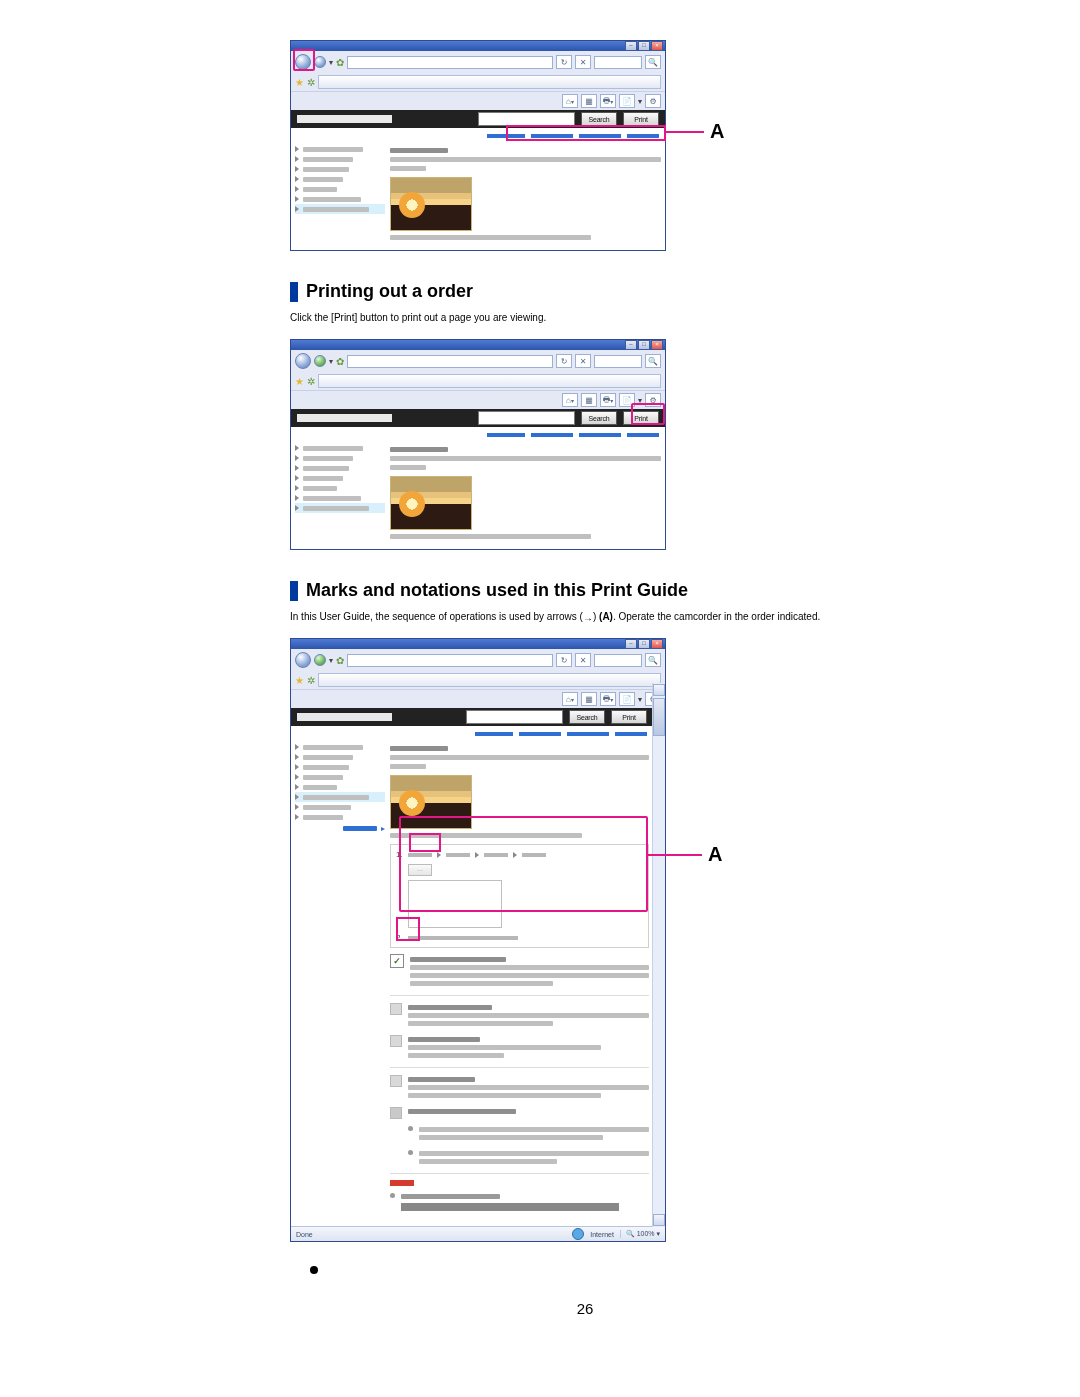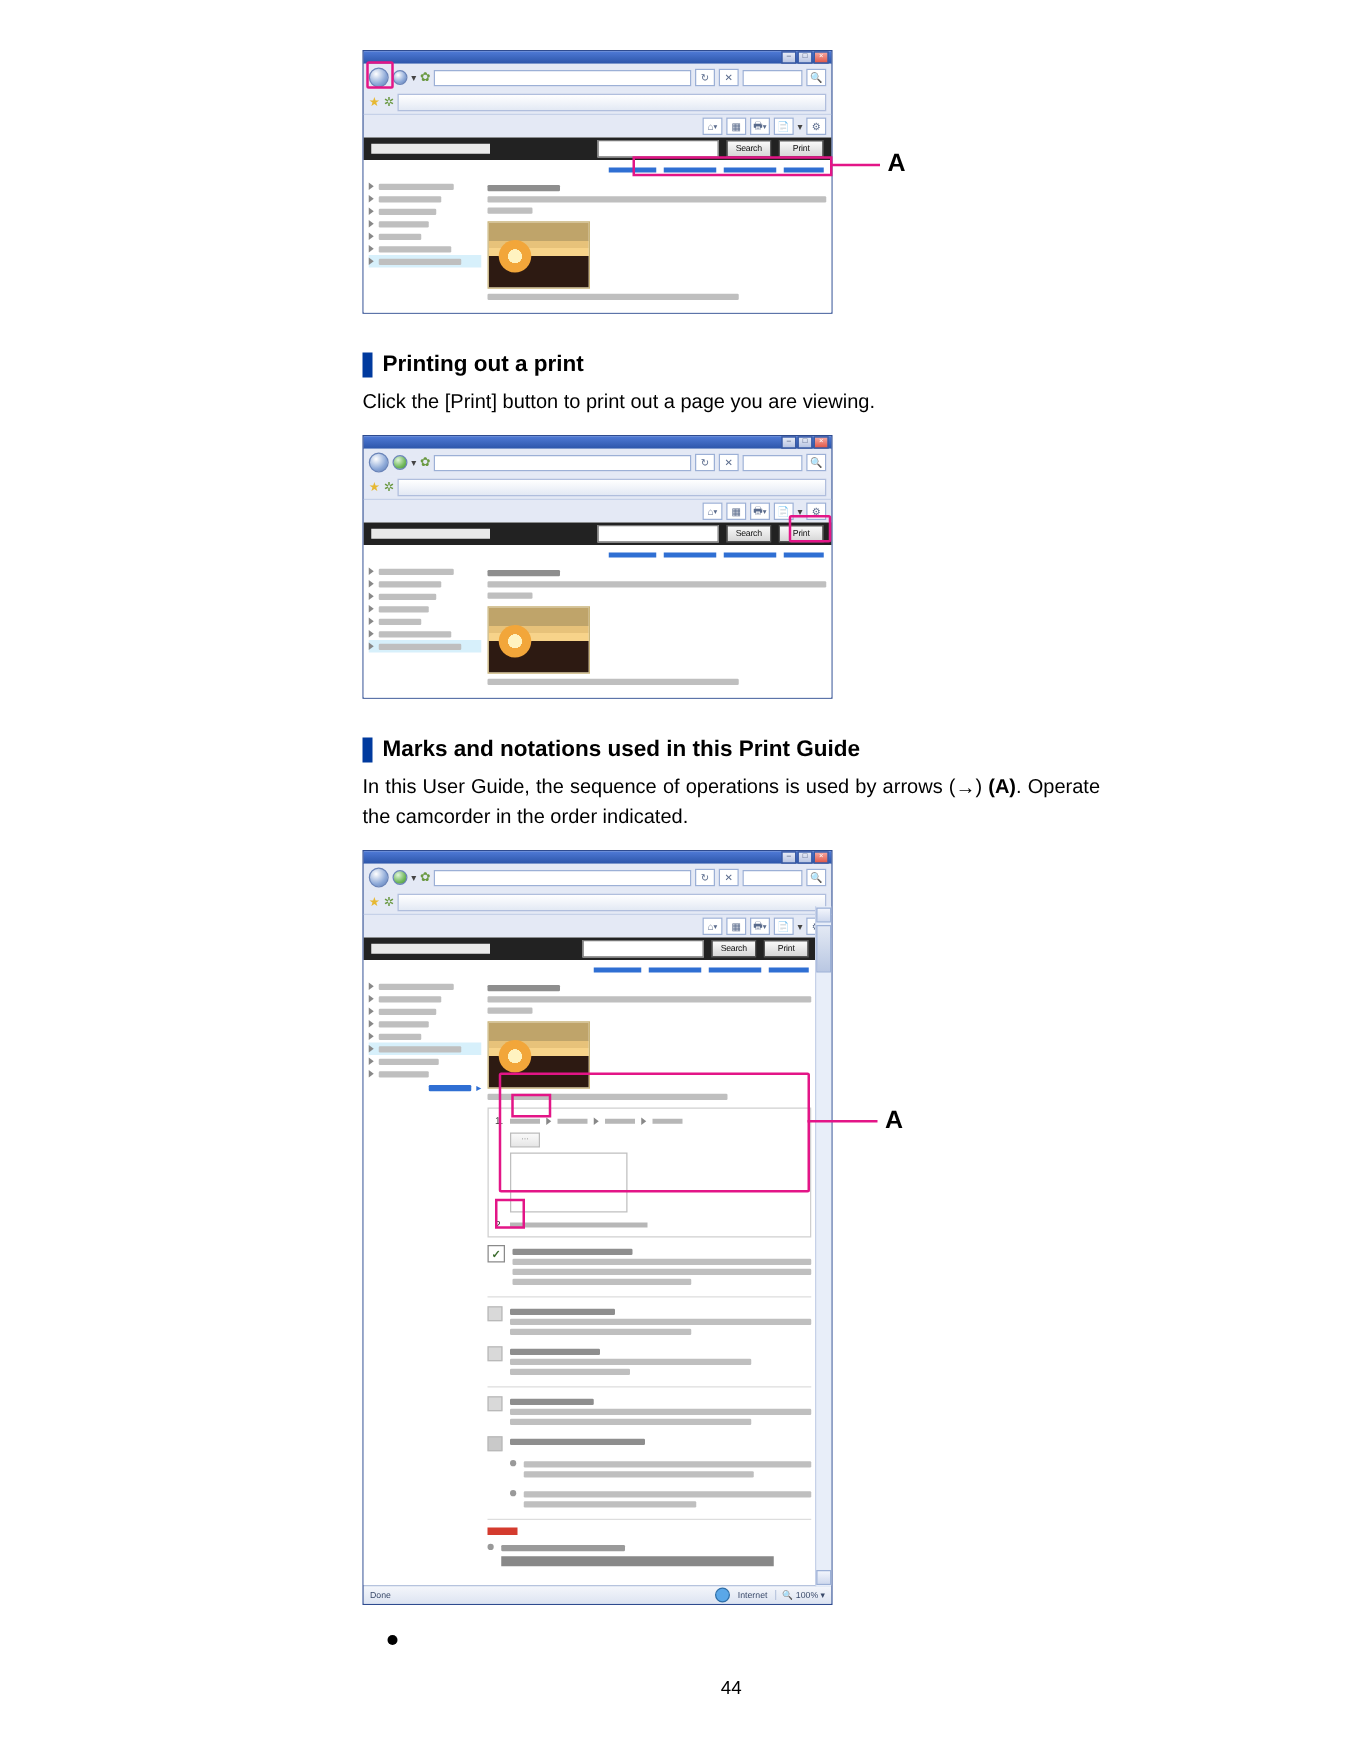--- a/index.html
+++ b/index.html
@@ -2,21 +2,21 @@
 <html><head>
 <meta charset="utf-8">
 <style>
   html,body{margin:0;padding:0;background:#fff;}
   body{font-family:Arial,Helvetica,sans-serif;color:#000;width:1080px;}
   .page{padding:40px 200px 40px 290px;}
   .block{margin-bottom:30px;}
   .h-row{display:flex;align-items:center;margin-bottom:8px;}
   .h-bar{width:8px;height:20px;background:#003a9e;margin-right:8px;flex:0 0 auto;}
   .h-text{font-weight:bold;font-size:18px;}
-  .body-text{font-size:16px;line-height:1.5;margin:4px 0 14px 0;text-align:justify;}
+  .body-text{font-size:10px;line-height:1.5;margin:4px 0 14px 0;text-align:justify;}
   .body-text .arrow{font-weight:bold;display:inline-block;transform:translateY(1px);}
   .body-text .bold{font-weight:bold;}
   .pagenum{text-align:center;font-size:15px;margin-top:20px;}
   .bullet-dot{width:8px;height:8px;background:#000;border-radius:50%;position:relative;top:-6px;left:20px;}
 
   
   .figwrap{position:relative;display:inline-block;}
   .browser{border:1px solid #2e4b8f;background:#e8eef9;width:374px;font-size:8px;position:relative;}
   .titlebar{height:10px;background:linear-gradient(#4f7ad6,#2c55a9);display:flex;justify-content:flex-end;align-items:center;padding:0 2px;gap:1px;}
   .tbtn{width:10px;height:8px;background:linear-gradient(#e8ecf6,#b7c4e2);border:1px solid #3b5aa0;font-size:6px;line-height:6px;text-align:center;color:#2b3d66;}
@@ -189,21 +189,21 @@
       <div class="hl" style="left:3px;top:9px;width:18px;height:18px;border-radius:2px;"></div>
       <div class="hl" style="left:216px;top:85px;width:156px;height:12px;"></div>
       <div class="callout-line" style="left:374px;top:91px;width:40px;"></div>
       <div class="callout-label" style="left:420px;top:80px;">A</div>
     </div>
   </div>
 
   <div class="block">
     <div class="h-row">
       <div class="h-bar"></div>
-      <div class="h-text">Printing out a print</div>
+      <div class="h-text">Printing out a order</div>
     </div>
     <div class="body-text">Click the [Print] button to print out a page you are viewing.</div>
 
     
     <div class="figwrap">
       <div class="browser">
         <div class="titlebar">
           <div class="tbtn">–</div>
           <div class="tbtn">□</div>
           <div class="tbtn close">×</div>
@@ -501,14 +501,14 @@
       <div class="hl" style="left:119px;top:195px;width:28px;height:15px;"></div>
       <div class="hl" style="left:106px;top:279px;width:20px;height:20px;"></div>
       <div class="callout-line" style="left:356px;top:216px;width:56px;"></div>
       <div class="callout-label" style="left:418px;top:205px;">A</div>
     </div>
   </div>
 
   <div style="display:flex;align-items:center;">
     <div class="bullet-dot"></div>
   </div>
-  <div class="pagenum">44</div>
+  <div class="pagenum">26</div>
 </div>
 
 </body></html>

